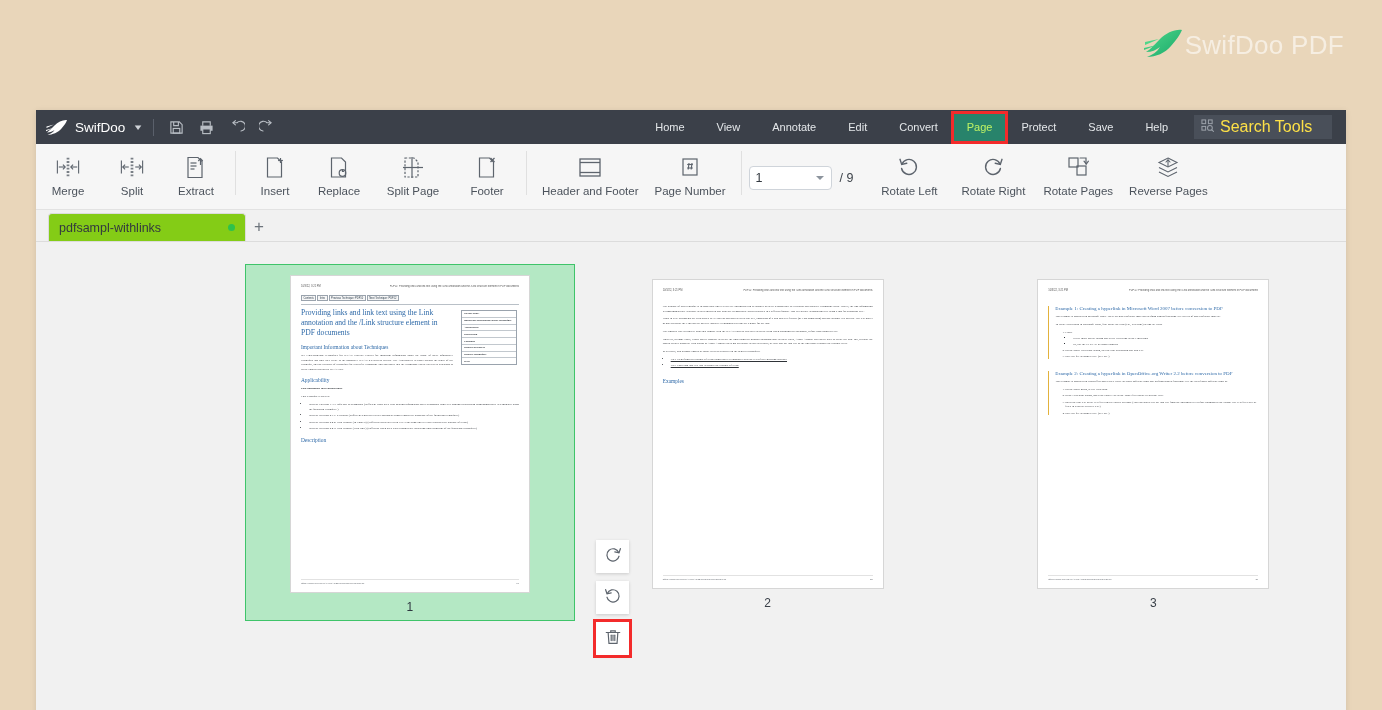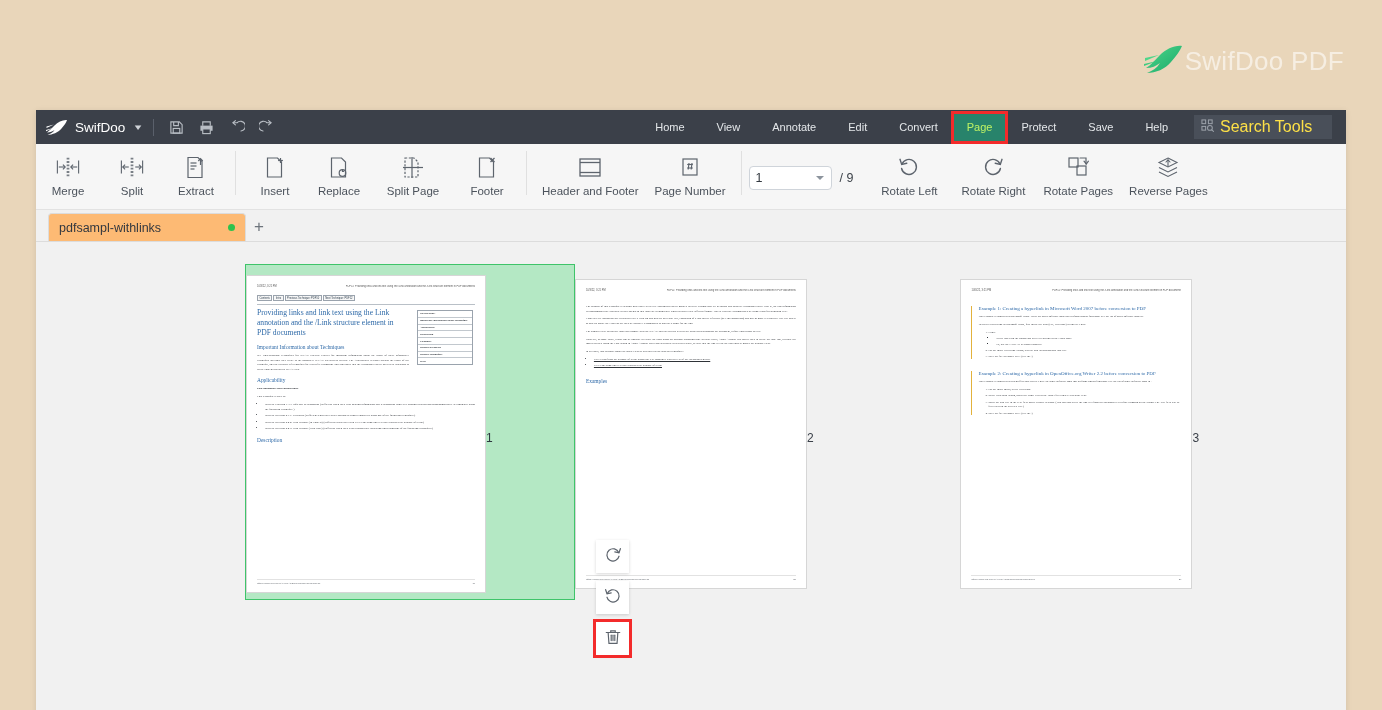--- a/index.html
+++ b/index.html
@@ -13,21 +13,21 @@
   
   #desktop {
     position: relative;
     width: 1382px; height: 710px;
     background: #e9d6ba;
   }
 
   
   #brand {
     position: absolute;
-    top: 44px; right: 38px;
+    top: 28px; right: 38px;
     display: flex; align-items: center; 
   }
   #brand .brand-text {
     color: #f6eee2;
     font-size: 26px;
     letter-spacing: .3px;
   }
 
   
   #app-window {
@@ -140,21 +140,21 @@
   
   #tabstrip {
     flex: 0 0 32px; height: 32px;
     background: #f1f1f1;
     display: flex; align-items: flex-end;
     padding-left: 12px;
     border-bottom: 1px solid #dcdcdc;
   }
   #doc-tab {
     width: 198px; height: 28px;
-    background: #fdba74;
+    background: #84cc16;
     border: 1px solid #dcdcdc; border-bottom: none;
     border-radius: 4px 4px 0 0;
     display: flex; align-items: center;
     padding: 0 10px;
   }
   #doc-tab .tab-name { font-size: 12.5px; color: #33383f; flex: 1; }
   #doc-tab .tab-dot {
     width: 7px; height: 7px; border-radius: 50%;
     background: #2ec24c;
   }
@@ -172,22 +172,22 @@
     padding: 22px 0 0 0;
     overflow: hidden;
   }
   #thumb-row {
     display: flex;
     padding-left: 209px;
     gap: 0;
   }
   .thumb-cell {
     width: 388px;
-    display: flex; flex-direction: row; align-items: center;
-    padding-top: 10px; padding-bottom: 6px;
+    display: flex; flex-direction: column; align-items: center;
+    padding-top: 10px; padding-bottom: 6px; justify-content: center;
   }
   .thumb-cell.selected {
     background: #b4e8c4;
     border: 1px solid #3fc46a;
     width: 332px;
     margin-left: -0px;
   }
   .page-sheet {
     width: 232px; height: 310px;
     background: #fff;

